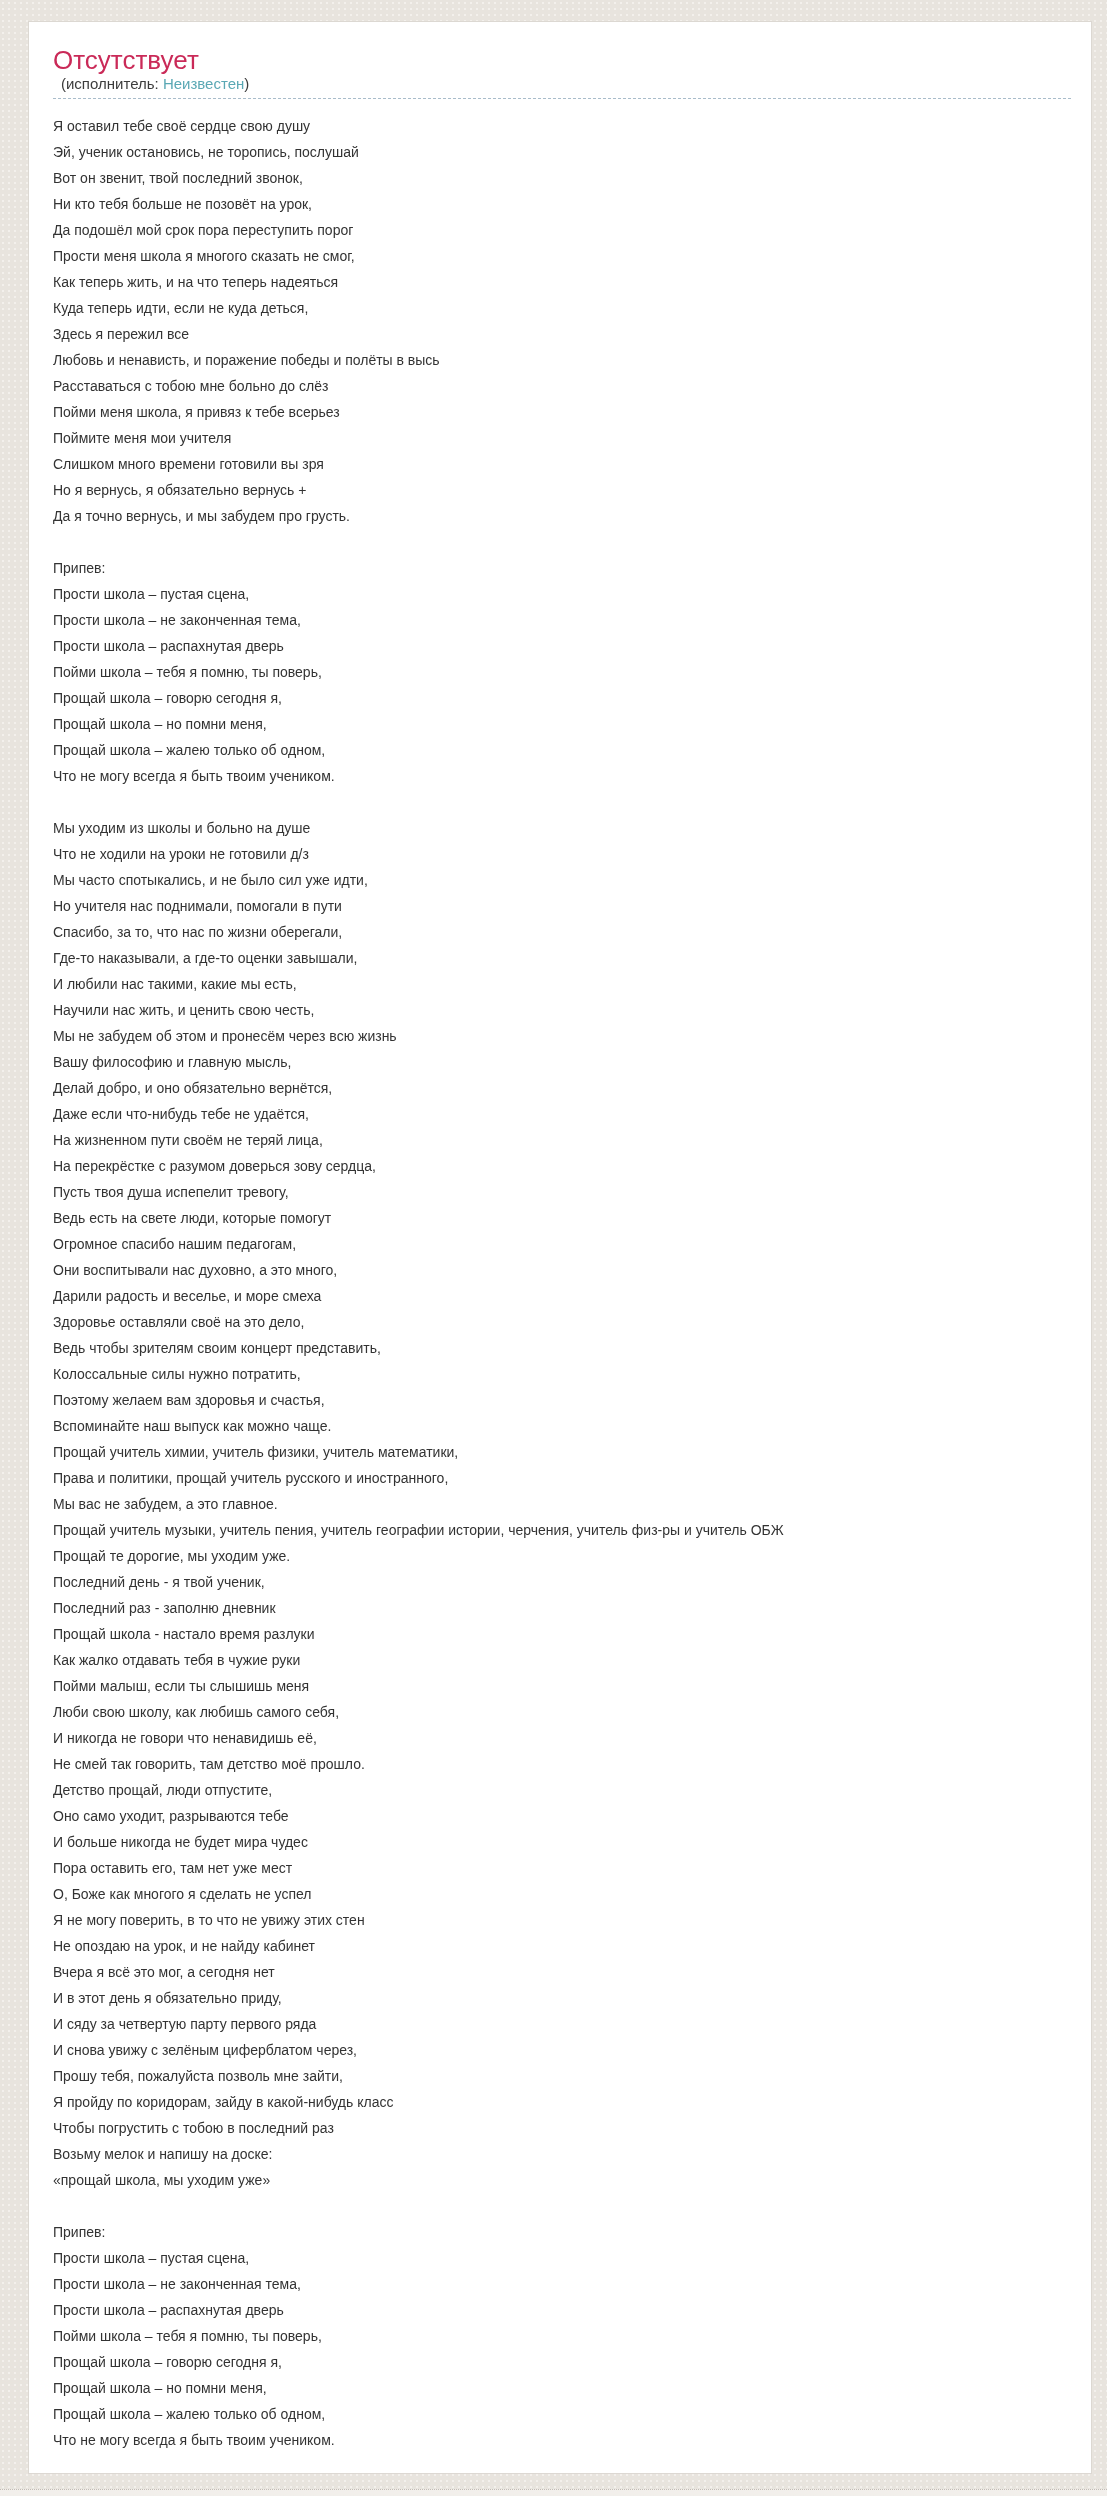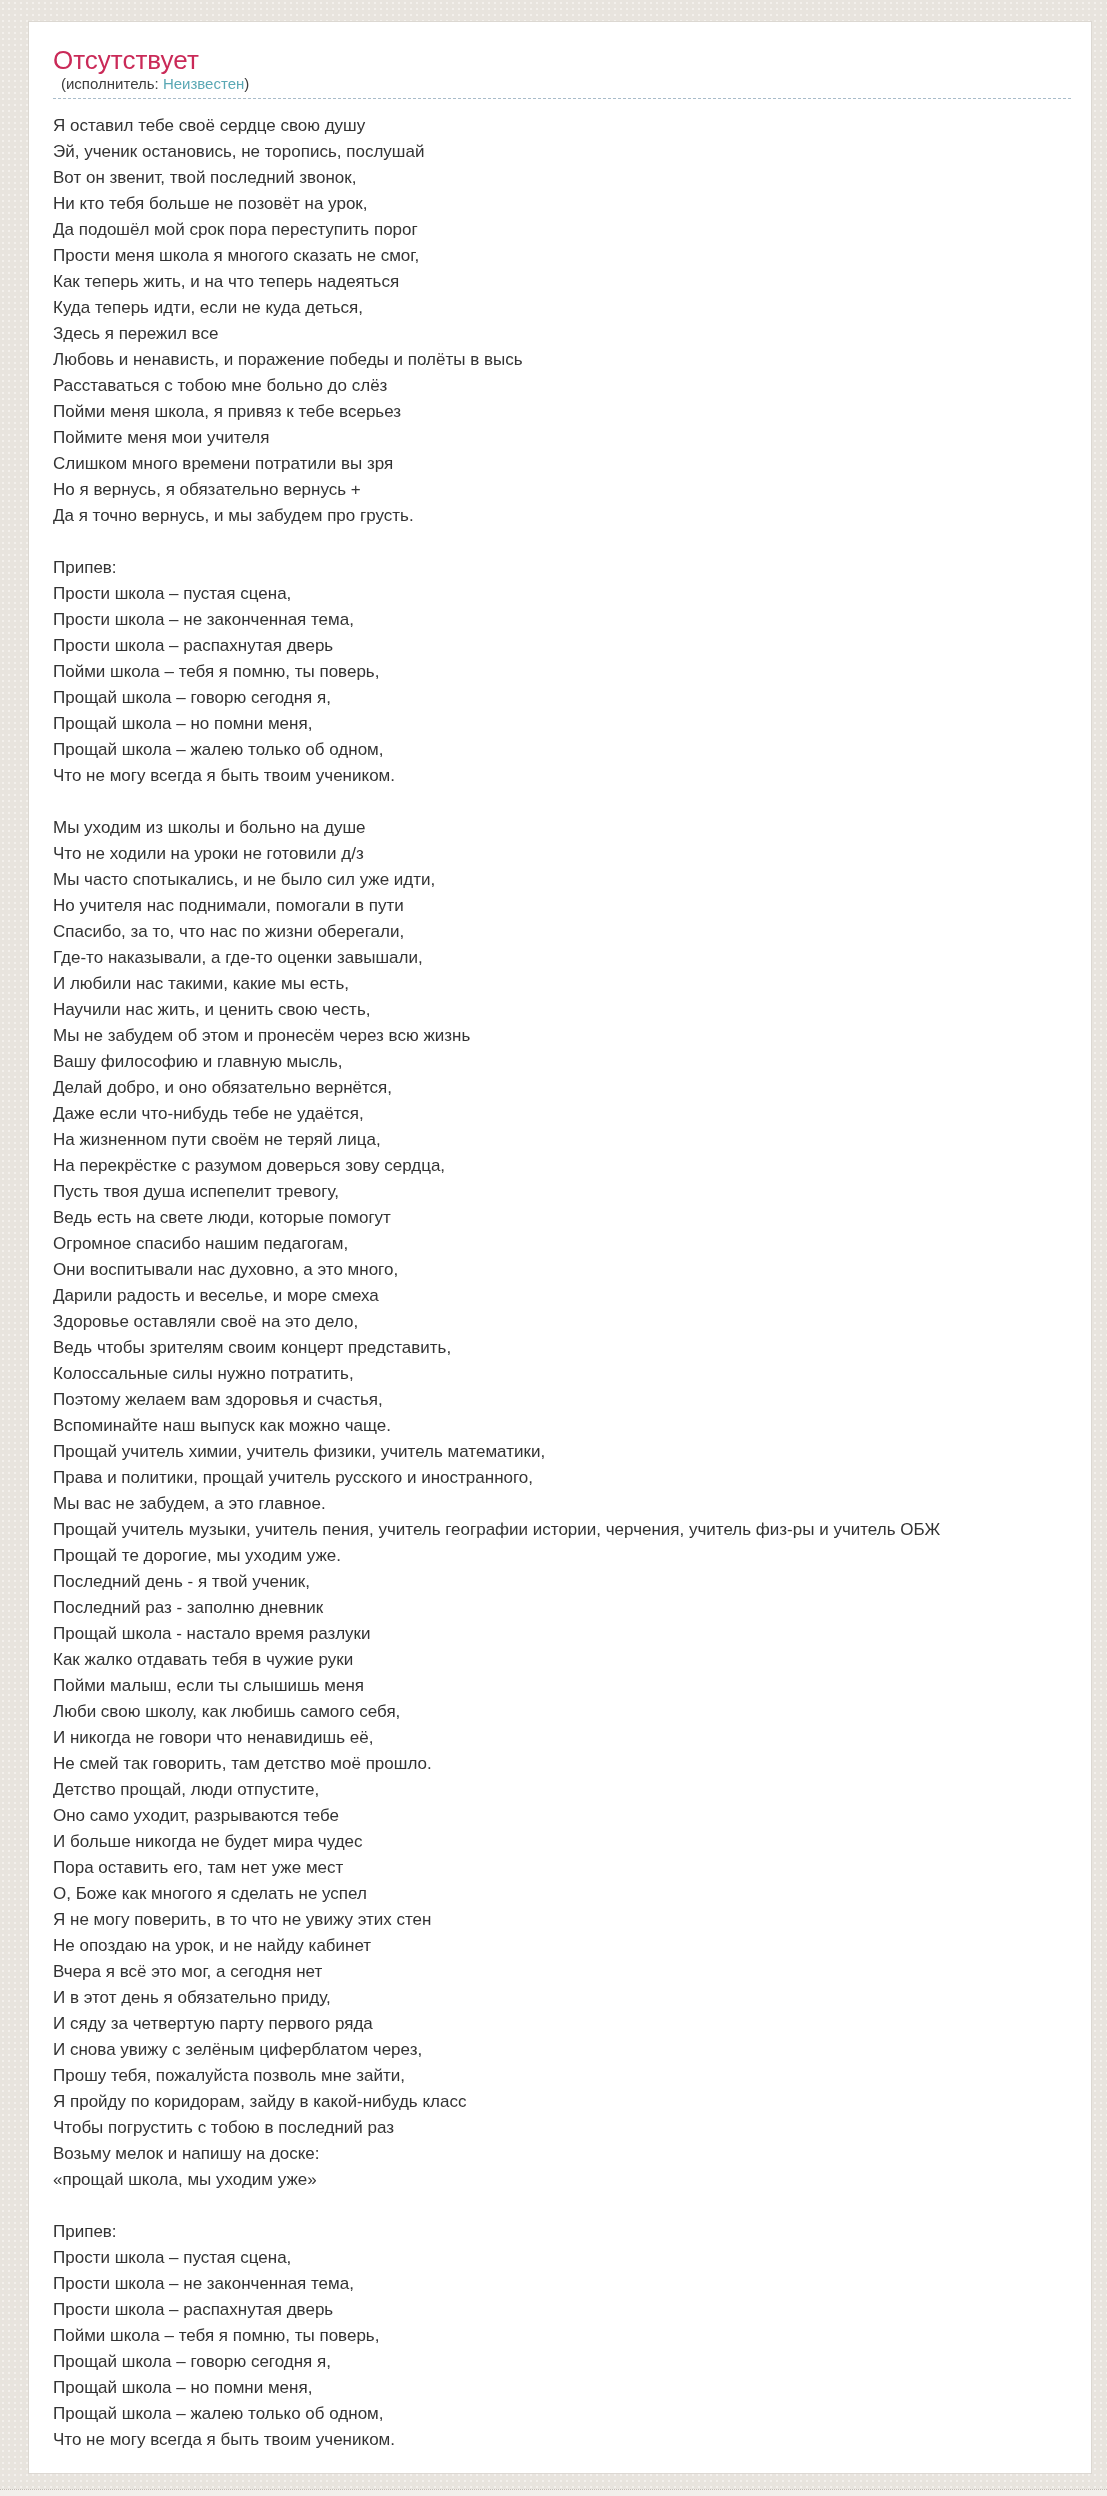--- a/index.html
+++ b/index.html
@@ -44,21 +44,21 @@
     color: #3c3c3c;
     margin-left: 8px;
   }
   .artist-link {
     color: #5aa8b4;
     text-decoration: none;
     cursor: pointer;
   }
   .lyrics {
     margin-top: 14px;
-    font-size: 17px;
+    font-size: 14px;
     color: #333333;
   }
   .line {
     height: 26px;
     line-height: 26px;
     white-space: nowrap;
   }
   .stanza-gap {
     height: 26px;
   }
@@ -87,21 +87,21 @@
       <div class="line">Ни кто тебя больше не позовёт на урок,</div>
       <div class="line">Да подошёл мой срок пора переступить порог</div>
       <div class="line">Прости меня школа я многого сказать не смог,</div>
       <div class="line">Как теперь жить, и на что теперь надеяться</div>
       <div class="line">Куда теперь идти, если не куда деться,</div>
       <div class="line">Здесь я пережил все</div>
       <div class="line">Любовь и ненависть, и поражение победы и полёты в высь</div>
       <div class="line">Расставаться с тобою мне больно до слёз</div>
       <div class="line">Пойми меня школа, я привяз к тебе всерьез</div>
       <div class="line">Поймите меня мои учителя</div>
-      <div class="line">Слишком много времени потратили вы зря</div>
+      <div class="line">Слишком много времени готовили вы зря</div>
       <div class="line">Но я вернусь, я обязательно вернусь +</div>
       <div class="line">Да я точно вернусь, и мы забудем про грусть.</div>
       <div class="stanza-gap"></div>
       <div class="line">Припев:</div>
       <div class="line">Прости школа – пустая сцена,</div>
       <div class="line">Прости школа – не законченная тема,</div>
       <div class="line">Прости школа – распахнутая дверь</div>
       <div class="line">Пойми школа – тебя я помню, ты поверь,</div>
       <div class="line">Прощай школа – говорю сегодня я,</div>
       <div class="line">Прощай школа – но помни меня,</div>

